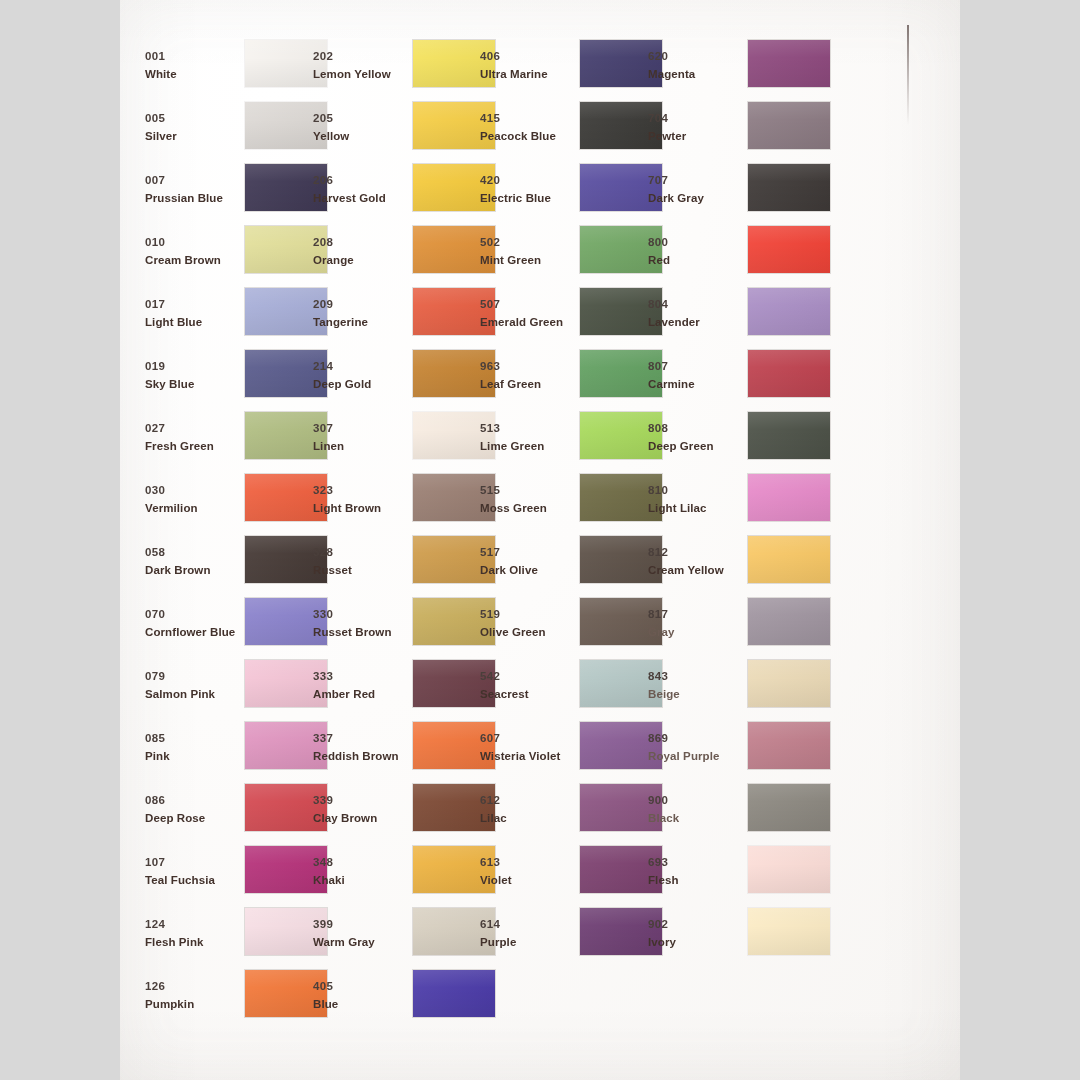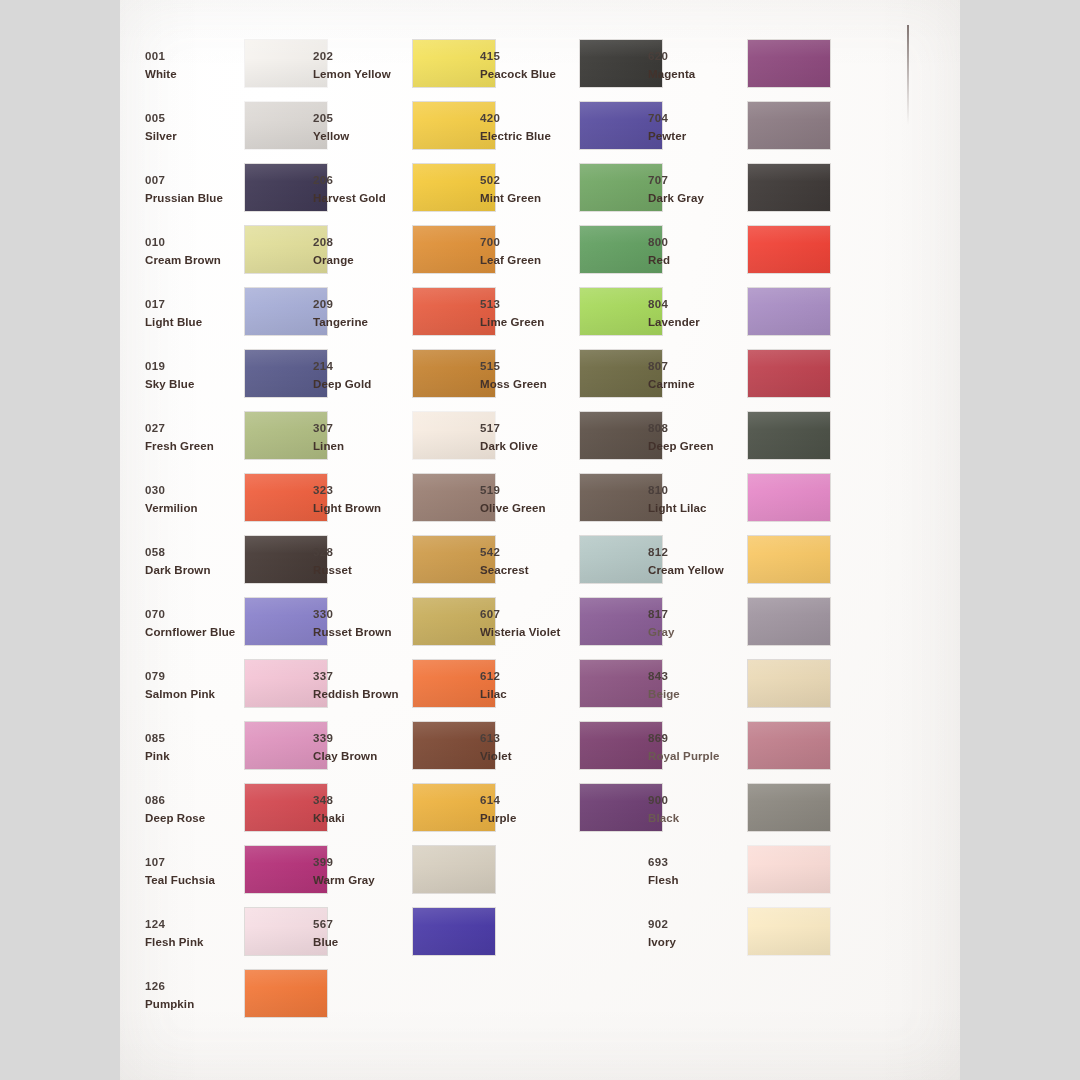--- a/index.html
+++ b/index.html
@@ -357,20 +357,29 @@
             <div class="entry-labels">
               <div class="code">330</div>
               <div class="cname">Russet Brown</div>
             </div>
             <div class="swatch" style="background: rgb(201, 175, 94);">
               <div class="swatch-inner"></div>
             </div>
           </div>
           <div class="entry">
             <div class="entry-labels">
+              <div class="code">333</div>
+              <div class="cname">Amber Red</div>
+            </div>
+            <div class="swatch" style="background: rgb(110, 65, 74);">
+              <div class="swatch-inner"></div>
+            </div>
+          </div>
+          <div class="entry">
+            <div class="entry-labels">
               <div class="code">337</div>
               <div class="cname">Reddish Brown</div>
             </div>
             <div class="swatch" style="background: rgb(242, 119, 62);">
               <div class="swatch-inner"></div>
             </div>
           </div>
           <div class="entry">
             <div class="entry-labels">
               <div class="code">339</div>
@@ -393,31 +402,40 @@
             <div class="entry-labels">
               <div class="code">399</div>
               <div class="cname">Warm Gray</div>
             </div>
             <div class="swatch" style="background: rgb(216, 208, 193);">
               <div class="swatch-inner"></div>
             </div>
           </div>
           <div class="entry">
             <div class="entry-labels">
-              <div class="code">567</div>
+              <div class="code">405</div>
               <div class="cname">Blue</div>
             </div>
             <div class="swatch" style="background: rgb(77, 61, 169);">
               <div class="swatch-inner"></div>
             </div>
           </div>
         </div>
         <div class="col col-2">
           <div class="entry">
             <div class="entry-labels">
+              <div class="code">406</div>
+              <div class="cname">Ultra Marine</div>
+            </div>
+            <div class="swatch" style="background: rgb(70, 64, 111);">
+              <div class="swatch-inner"></div>
+            </div>
+          </div>
+          <div class="entry">
+            <div class="entry-labels">
               <div class="code">415</div>
               <div class="cname">Peacock Blue</div>
             </div>
             <div class="swatch" style="background: rgb(60, 59, 56);">
               <div class="swatch-inner"></div>
             </div>
           </div>
           <div class="entry">
             <div class="entry-labels">
               <div class="code">420</div>
@@ -431,21 +449,30 @@
             <div class="entry-labels">
               <div class="code">502</div>
               <div class="cname">Mint Green</div>
             </div>
             <div class="swatch" style="background: rgb(115, 168, 102);">
               <div class="swatch-inner"></div>
             </div>
           </div>
           <div class="entry">
             <div class="entry-labels">
-              <div class="code">700</div>
+              <div class="code">507</div>
+              <div class="cname">Emerald Green</div>
+            </div>
+            <div class="swatch" style="background: rgb(76, 83, 69);">
+              <div class="swatch-inner"></div>
+            </div>
+          </div>
+          <div class="entry">
+            <div class="entry-labels">
+              <div class="code">963</div>
               <div class="cname">Leaf Green</div>
             </div>
             <div class="swatch" style="background: rgb(100, 161, 99);">
               <div class="swatch-inner"></div>
             </div>
           </div>
           <div class="entry">
             <div class="entry-labels">
               <div class="code">513</div>
               <div class="cname">Lime Green</div>

